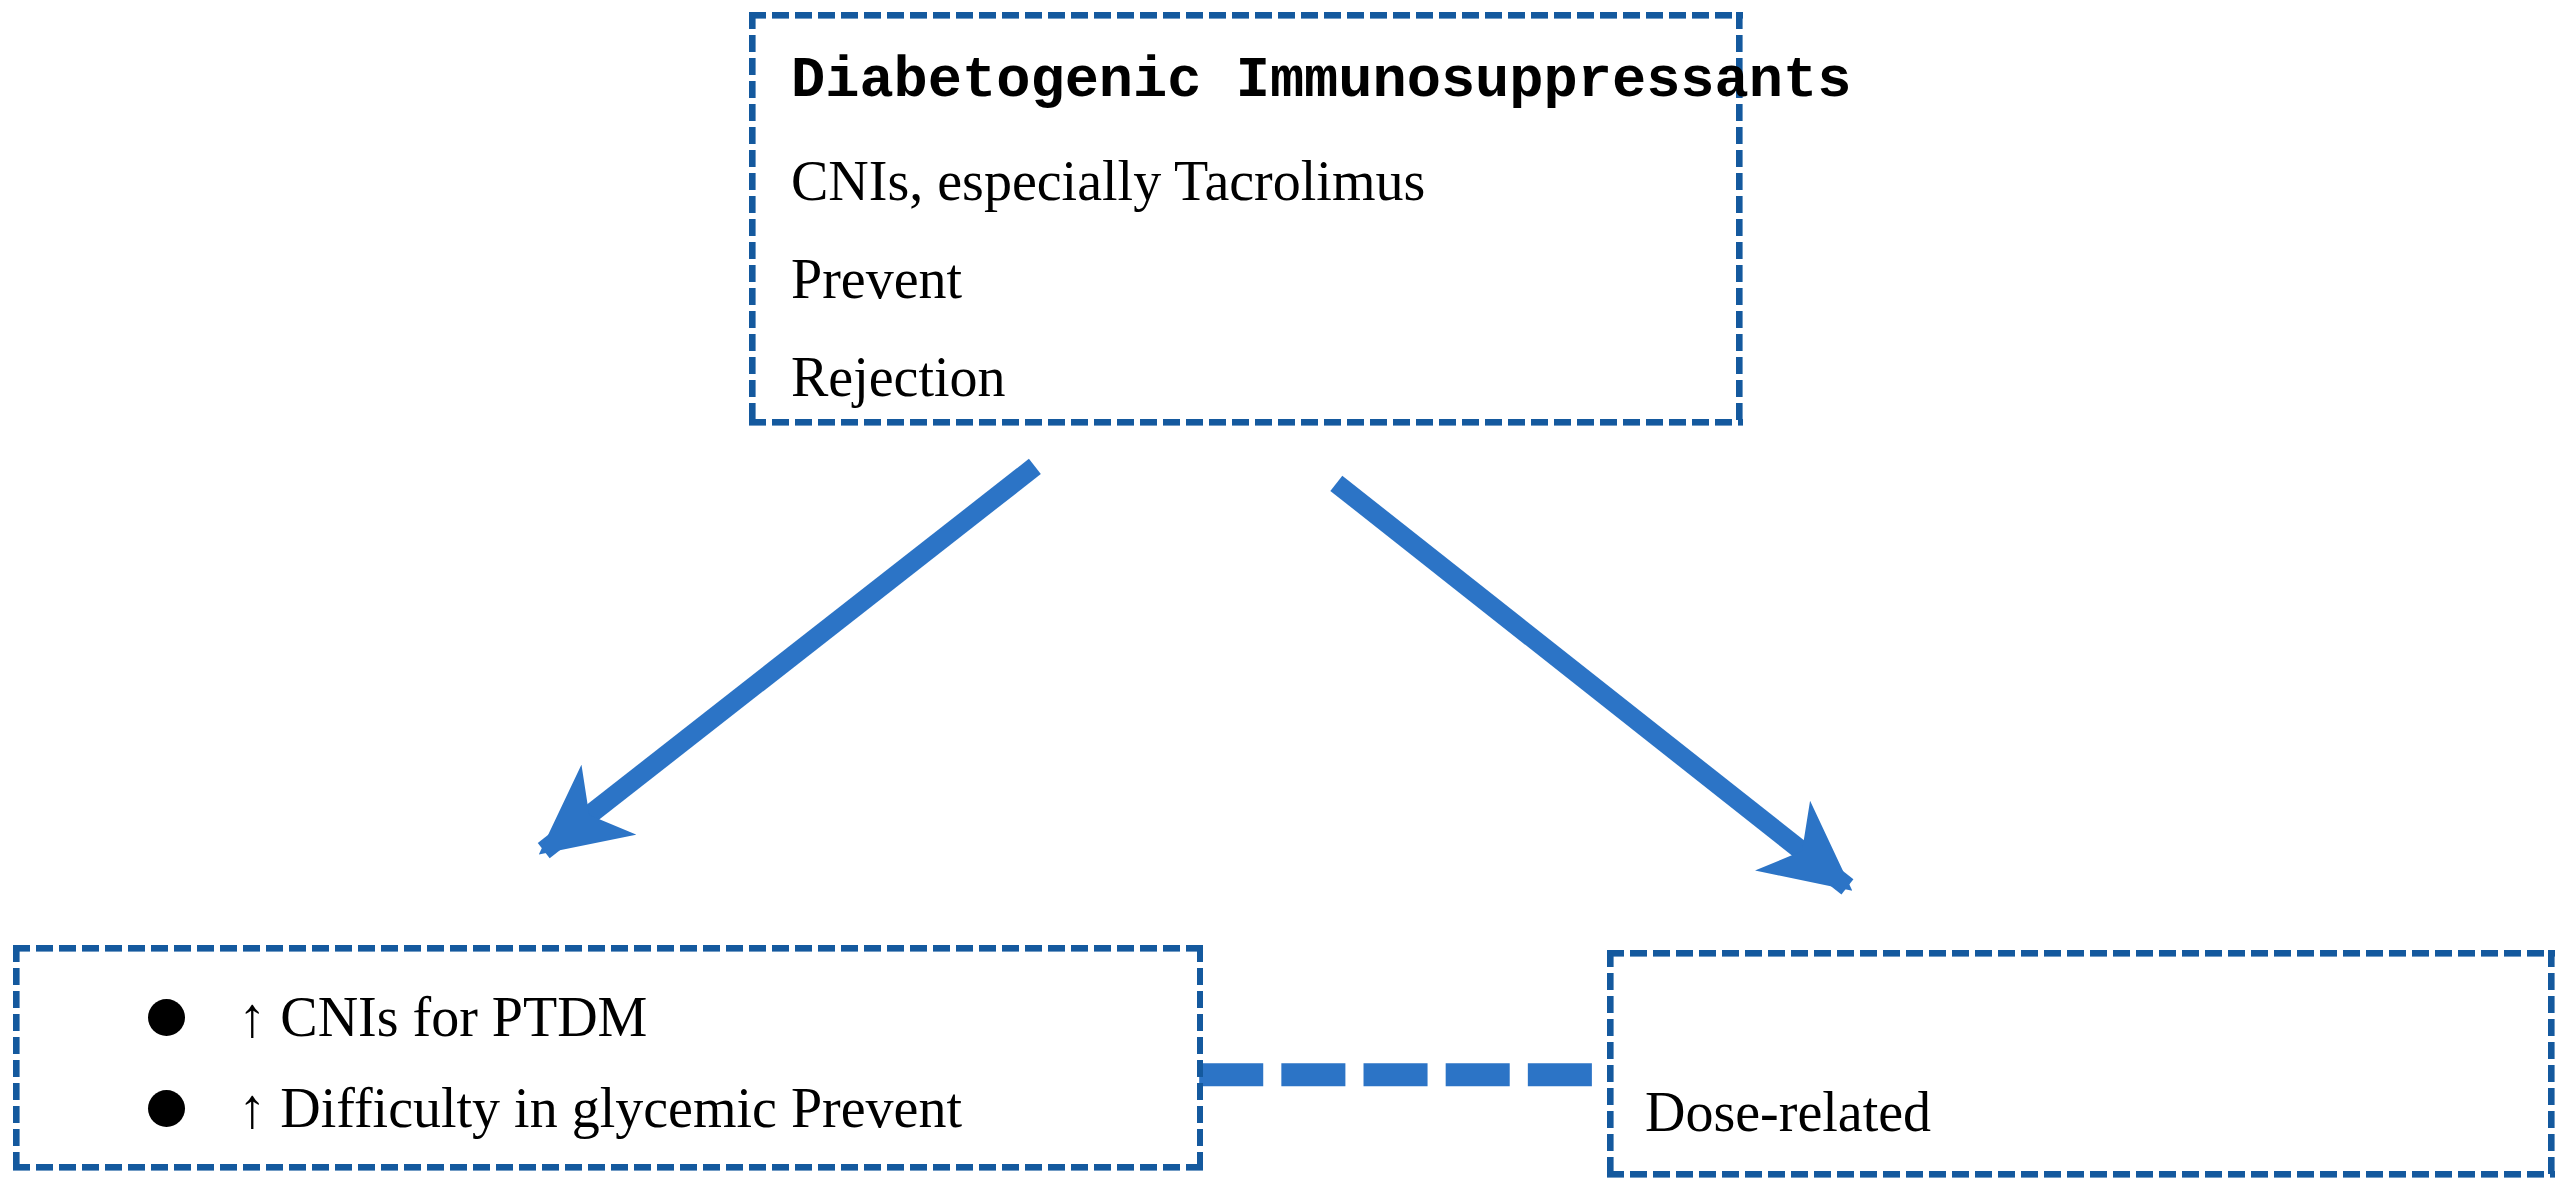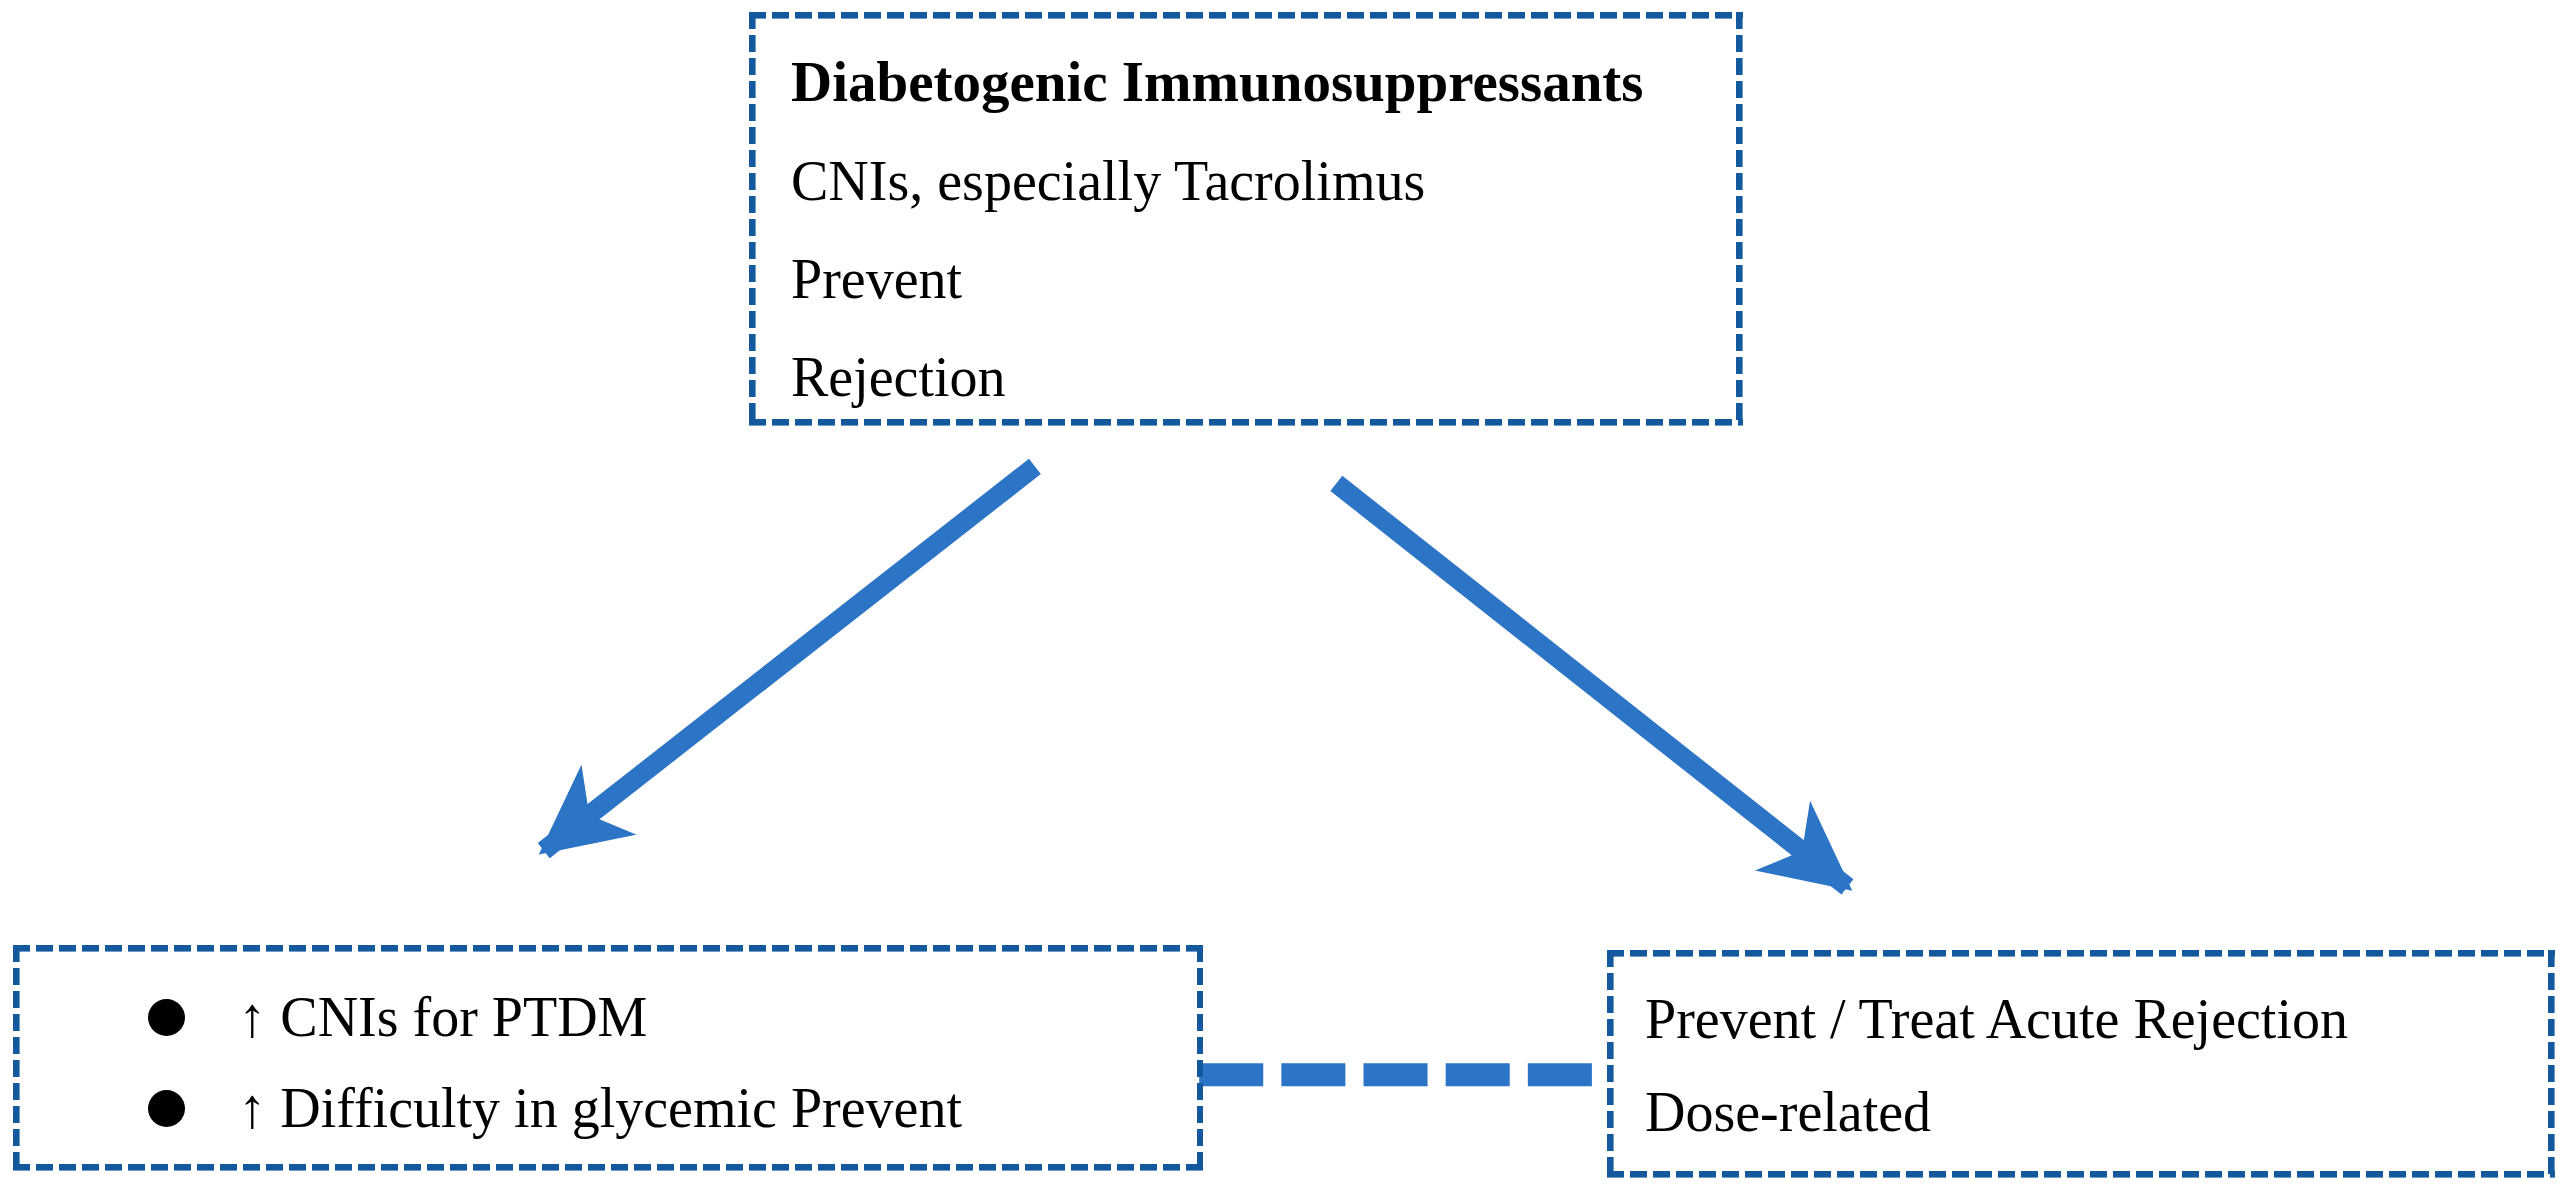--- a/index.html
+++ b/index.html
@@ -23,21 +23,21 @@
     background-image:
       repeating-linear-gradient(90deg, var(--border-blue) 0 var(--dash), transparent var(--dash) var(--period)),
       repeating-linear-gradient(90deg, var(--border-blue) 0 var(--dash), transparent var(--dash) var(--period)),
       repeating-linear-gradient(180deg, var(--border-blue) 0 var(--dash), transparent var(--dash) var(--period)),
       repeating-linear-gradient(180deg, var(--border-blue) 0 var(--dash), transparent var(--dash) var(--period));
     background-size:100% var(--bw),100% var(--bw),var(--bw) 100%,var(--bw) 100%;
     background-position:0 0,0 100%,0 0,100% 0;
     background-repeat:no-repeat;
   }
   .top-box{left:749px;top:12px;width:994px;height:414px;padding:34px 24px 0 42px;}
-  .top-box .title{font-size:57px;font-weight:bold;line-height:71px;white-space:nowrap;}
+  .top-box .title{font-size:57px;font-weight:bold;line-height:71px;white-space:nowrap;font-family:Liberation Mono, monospace;}
   .top-box .items{margin-top:14.5px;}
   .top-box .item{font-size:56px;line-height:98px;white-space:nowrap;}
 
   .left-box{left:13.3px;top:945px;width:1190px;height:226px;}
   .row{position:absolute;left:0;display:flex;align-items:center;height:97px;width:100%;}
   .row .bullet{
     display:inline-block;width:37px;height:37px;border-radius:50%;
     background:var(--bullet-black);margin-left:135px;flex:0 0 auto;
   }
   .row .row-text{font-size:56px;line-height:97px;margin-left:53px;white-space:nowrap;}
@@ -75,18 +75,17 @@
       <span class="bullet"></span>
       <span class="row-text">↑ CNIs for PTDM</span>
     </div>
     <div class="row" style="top:115px">
       <span class="bullet"></span>
       <span class="row-text">↑ Difficulty in glycemic Prevent</span>
     </div>
   </div>
 
   <div class="box right-box">
-    <div class="line" style="top:20.5px">Prevent / Treat Acute Rejection</div>
     <div class="line" style="top:114px">Dose-related</div>
   </div>
 
 </div>
 
 
 </body></html>

